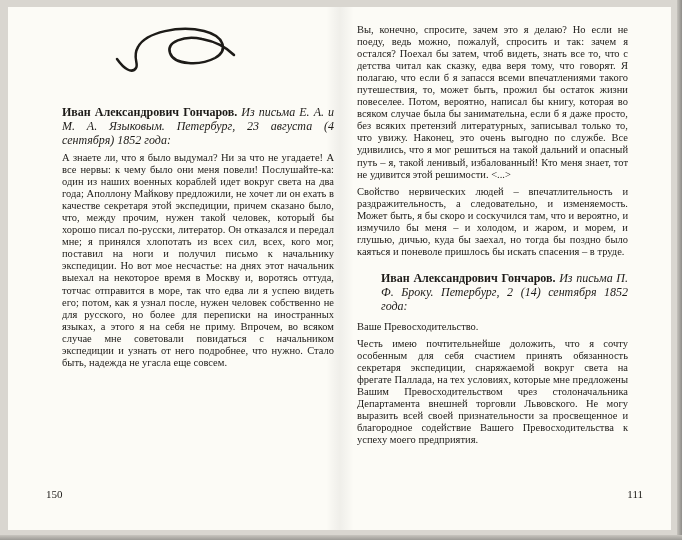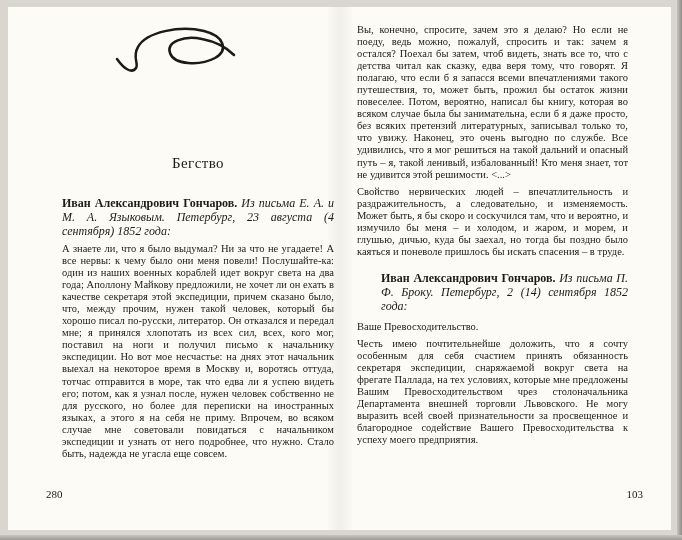--- a/index.html
+++ b/index.html
@@ -40,39 +40,38 @@
 <div class="spread">
   <div class="gutter"></div>
 
   <div class="page page-left">
     <div class="text-col">
       <div class="flourish-wrap">
         <svg width="130" height="58" viewBox="0 0 130 58">
           <path d="M5 36 C 12 46, 20 51, 24 45 C 27 41, 20 34, 26 24 C 34 9, 68 2, 92 8 C 112 13, 117 27, 103 35 C 88 43, 62 42, 58 30 C 54 19, 72 12, 90 16 C 106 19, 116 26, 122 32" fill="none" stroke="#1d1b18" stroke-width="2.5" stroke-linecap="round"></path>
         </svg>
       </div>
-      <h1 class="chapter-title">Бегство</h1>
       <p class="letter-heading">
         <span class="author">Иван Александрович Гончаров.</span>
         <span class="source">Из письма Е. А. и М. А. Языковым. Петербург, 23 августа (4 сентября) 1852 года:</span>
       </p>
       <p class="body-text">А знаете ли, что я было выдумал? Ни за что не угадаете! А все нервы: к чему было они меня повели! Послушайте-ка: один из наших военных кораблей идет вокруг света на два года; Аполлону Майкову предложили, не хочет ли он ехать в качестве секретаря этой экспедиции, причем сказано было, что, между прочим, нужен такой человек, который бы хорошо писал по-русски, литератор. Он отказался и передал мне; я принялся хлопотать из всех сил, всех, кого мог, поставил на ноги и получил письмо к начальнику экспедиции. Но вот мое несчастье: на днях этот начальник выехал на некоторое время в Москву и, воротясь оттуда, тотчас отправится в море, так что едва ли я успею видеть его; потом, как я узнал после, нужен человек собственно не для русского, но более для переписки на иностранных языках, а этого я на себя не приму. Впрочем, во всяком случае мне советовали повидаться с начальником экспедиции и узнать от него подробнее, что нужно. Стало быть, надежда не угасла еще совсем.</p>
     </div>
-    <div class="page-number pn-left">280</div>
+    <div class="page-number pn-left">150</div>
   </div>
 
   <div class="page page-right">
     <div class="text-col">
       <p class="body-text" style="margin-top:0;">Вы, конечно, спросите, зачем это я делаю? Но если не поеду, ведь можно, пожалуй, спросить и так: зачем я остался? Поехал бы затем, чтоб видеть, знать все то, что с детства читал как сказку, едва веря тому, что говорят. Я полагаю, что если б я запасся всеми впечатлениями такого путешествия, то, может быть, прожил бы остаток жизни повеселее. Потом, вероятно, написал бы книгу, которая во всяком случае была бы занимательна, если б я даже просто, без всяких претензий литературных, записывал только то, что увижу. Наконец, это очень выгодно по службе. Все удивились, что я мог решиться на такой дальний и опасный путь – я, такой ленивый, избалованный! Кто меня знает, тот не удивится этой решимости. &lt;...&gt;</p>
       <p class="body-text">Свойство нервических людей – впечатлительность и раздражительность, а следовательно, и изменяемость. Может быть, я бы скоро и соскучился там, что и вероятно, и измучило бы меня – и холодом, и жаром, и морем, и глушью, дичью, куда бы заехал, но тогда бы поздно было каяться и поневоле пришлось бы искать спасения – в труде.</p>
       <p class="letter-heading">
         <span class="author">Иван Александрович Гончаров.</span>
         <span class="source">Из письма П. Ф. Броку. Петербург, 2 (14) сентября 1852 года:</span>
       </p>
       <p class="body-text salutation">Ваше Превосходительство.</p>
       <p class="body-text">Честь имею почтительнейше доложить, что я сочту особенным для себя счастием принять обязанность секретаря экспедиции, снаряжаемой вокруг света на фрегате Паллада, на тех условиях, которые мне предложены Вашим Превосходительством чрез столоначальника Департамента внешней торговли Львовского. Не могу выразить всей своей признательности за просвещенное и благородное содействие Вашего Превосходительства к успеху моего предприятия.</p>
     </div>
-    <div class="page-number pn-right">103</div>
+    <div class="page-number pn-right">111</div>
   </div>
 </div>
 
 <div class="scan-edge-right"></div>
 <div class="scan-edge-bottom"></div>
 
 </body></html>

